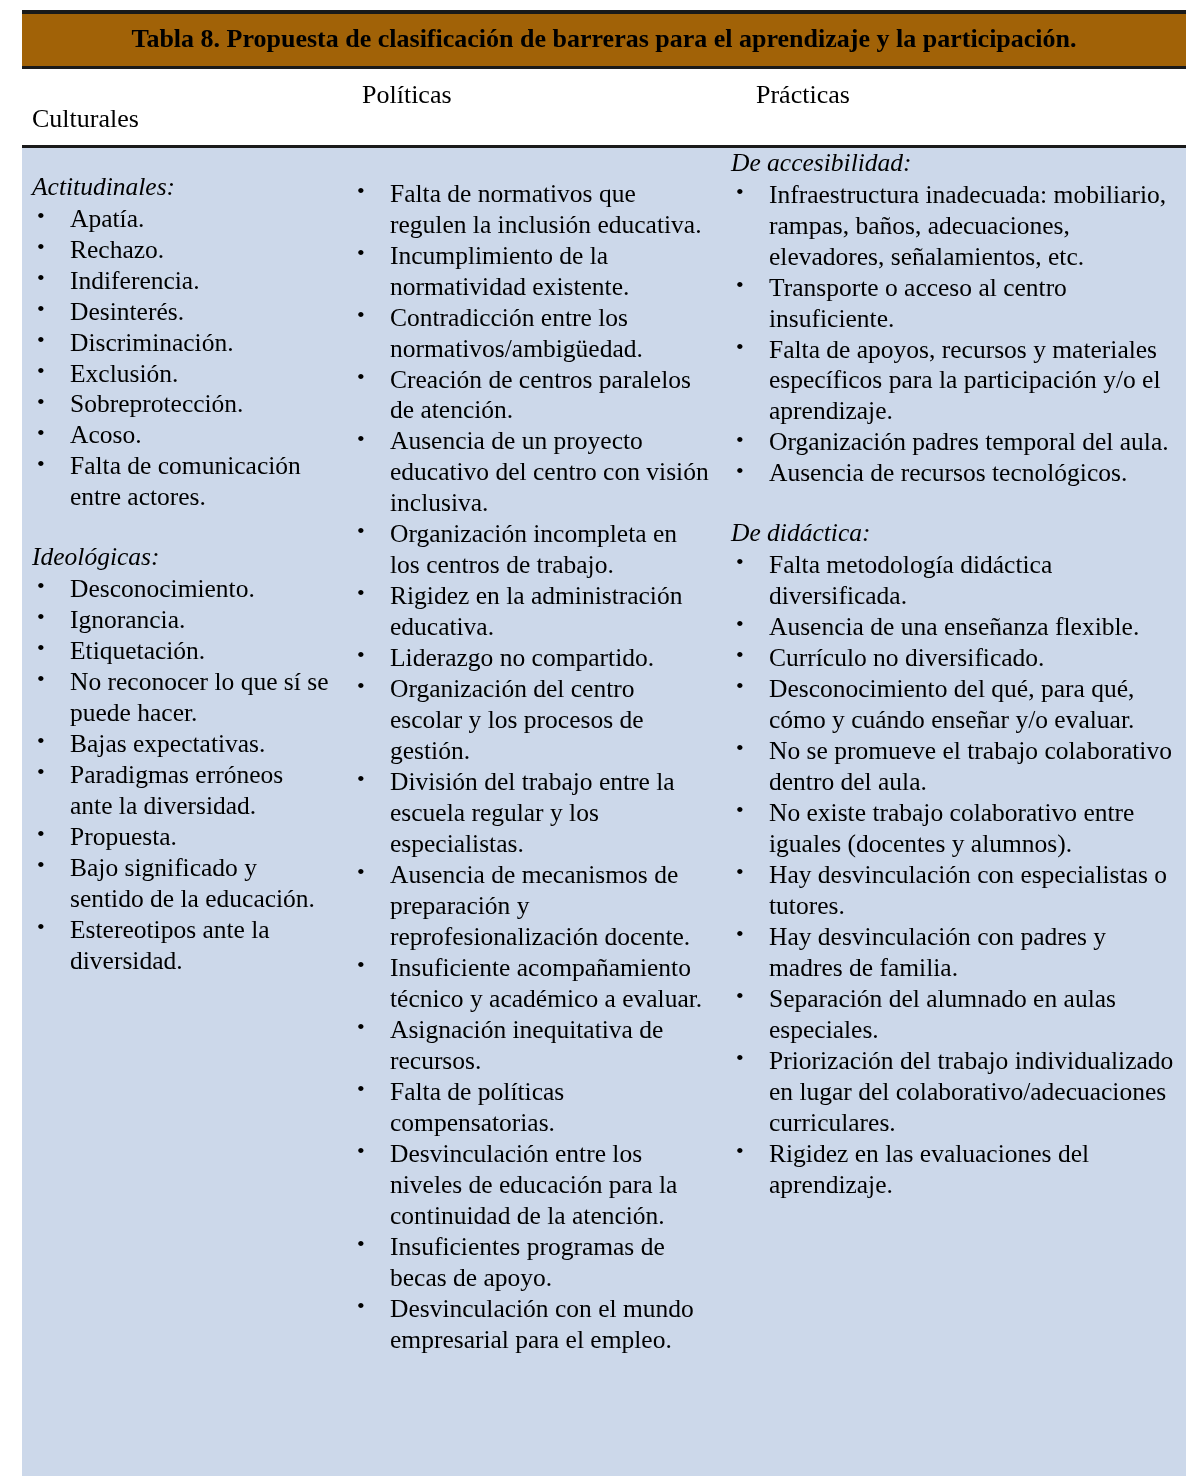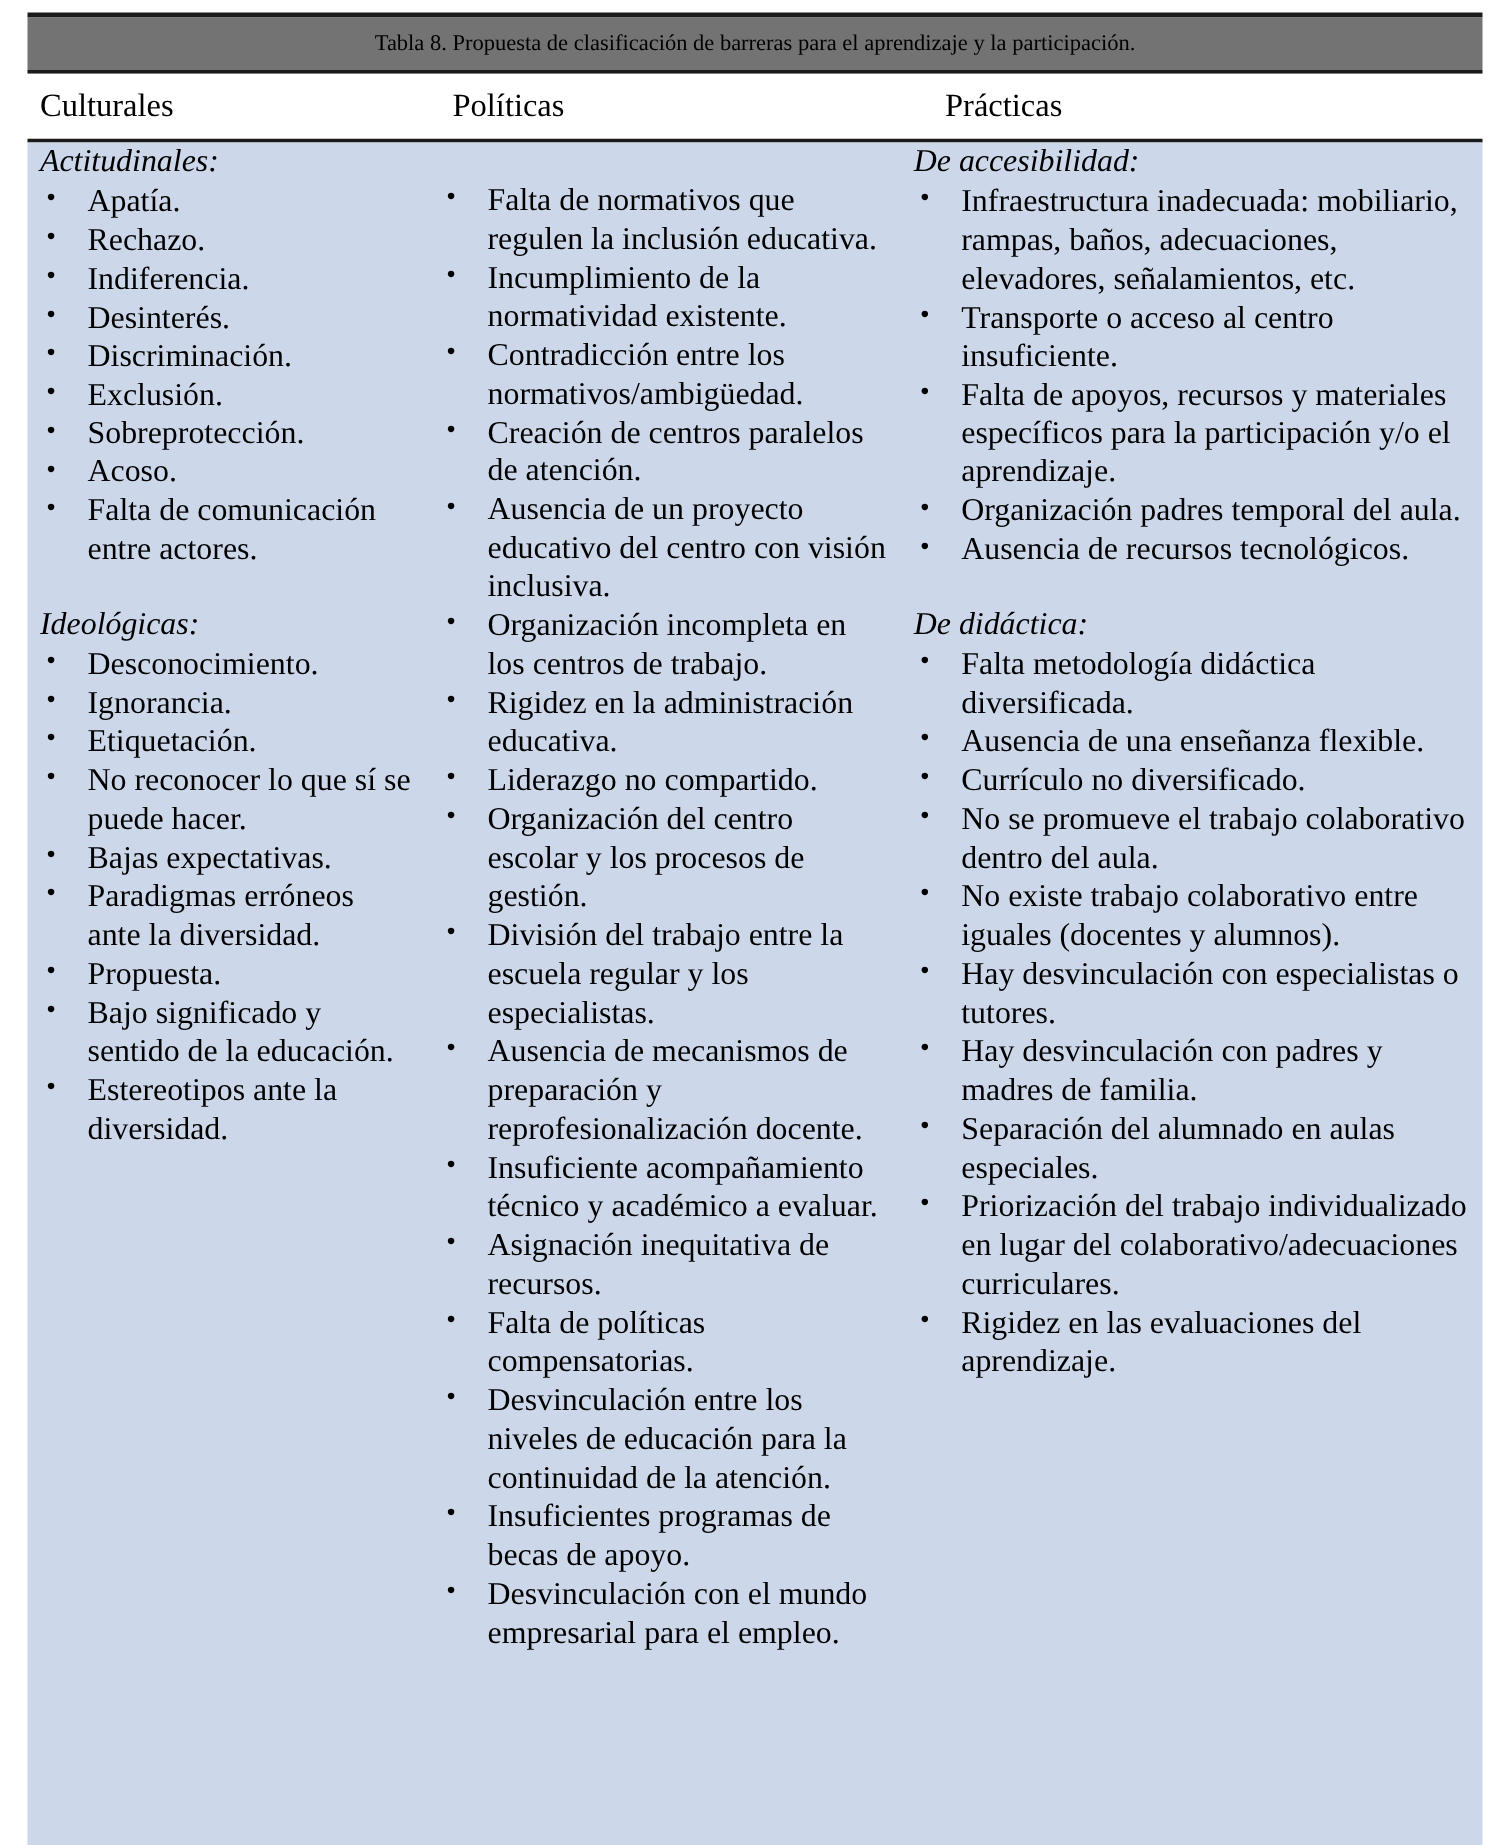--- a/index.html
+++ b/index.html
@@ -24,38 +24,39 @@
   }
 
   
   .rule-top    { height: 4px; background: #1a1a1a; margin: 10px 0 0 0; }
   .rule-mid    { height: 3px; background: #1a1a1a; }
   .rule-head   { height: 3px; background: #1a1a1a; }
   .rule-bottom { height: 5px; background: #1a1a1a; }
 
   
   .title-band {
-    background: #737373;
+    background: #a16207;
     text-align: center;
-    font-size: 18px;
+    font-size: 26px;
     line-height: 1.25;
     padding: 9px 0 10px 0;
+    font-weight: bold;
   }
 
   
   .head-row {
     background: #ffffff;
     display: flex;
     padding: 10px 0 11px 0;
   }
   .head-cell {
     font-size: 26px;
     line-height: 1.2;
   }
-  .col1 { width: 315px; flex: 0 0 315px; }
+  .col1 { width: 315px; flex: 0 0 315px; margin-top: 24px; }
   .col2 { width: 380px; flex: 0 0 380px; }
   .col3 { flex: 1 1 auto; }
 
   .head-row .col1 { padding-left: 10px; }
   .head-row .col2 { padding-left: 15px; font-family: Liberation Serif, serif; }
   .head-row .col3 { padding-left: 14px; }
 
   
   .body-row {
     background: #ccd8ea;
@@ -184,20 +185,21 @@
         <li>Ausencia de recursos tecnológicos.</li>
       </ul>
 
       <div class="section-gap"></div>
 
       <div class="section-head">De didáctica:</div>
       <ul class="bullets">
         <li>Falta metodología didáctica diversificada.</li>
         <li>Ausencia de una enseñanza flexible.</li>
         <li>Currículo no diversificado.</li>
+        <li>Desconocimiento del qué, para qué, cómo y cuándo enseñar y/o evaluar.</li>
         <li>No se promueve el trabajo colaborativo dentro del aula.</li>
         <li>No existe trabajo colaborativo entre iguales (docentes y alumnos).</li>
         <li>Hay desvinculación con especialistas o tutores.</li>
         <li>Hay desvinculación con padres y madres de familia.</li>
         <li>Separación del alumnado en aulas especiales.</li>
         <li>Priorización del trabajo individualizado en lugar del colaborativo/adecuaciones curriculares.</li>
         <li>Rigidez en las evaluaciones del aprendizaje.</li>
       </ul>
     </div>
 

